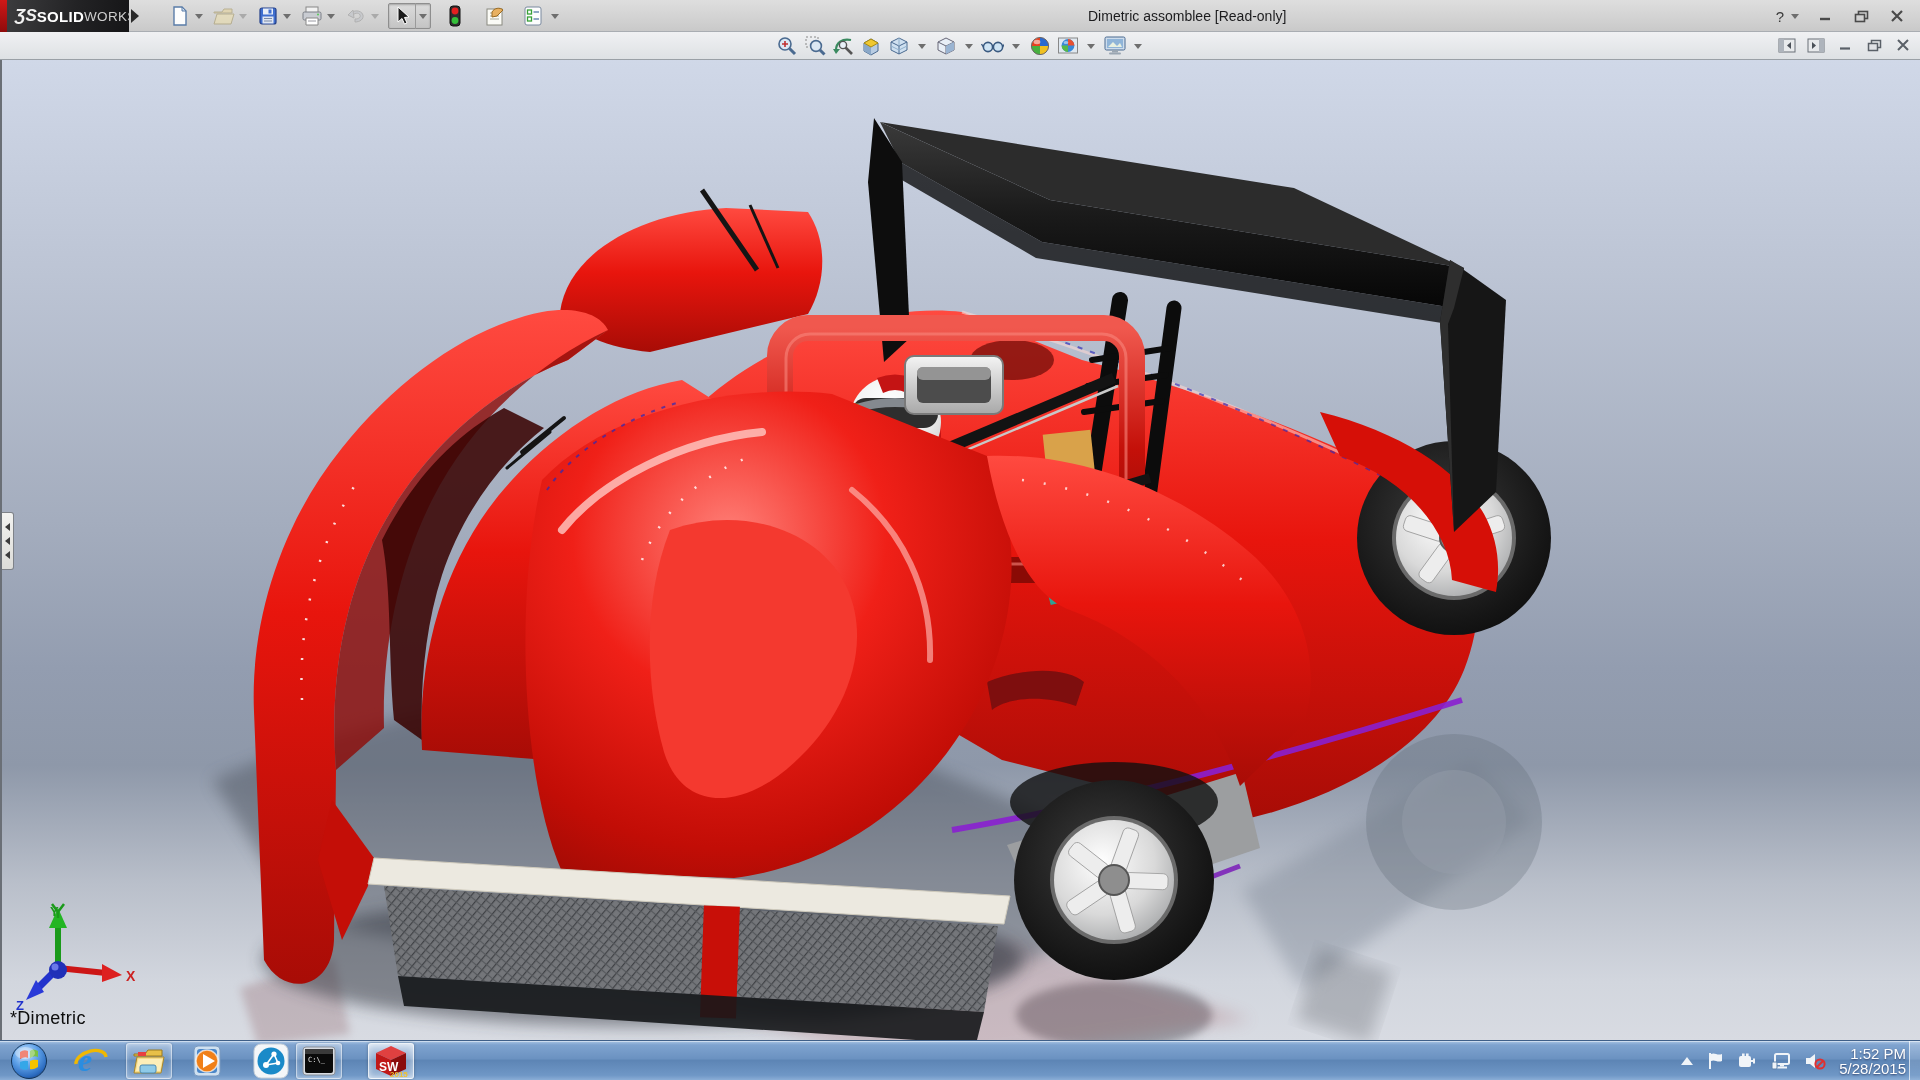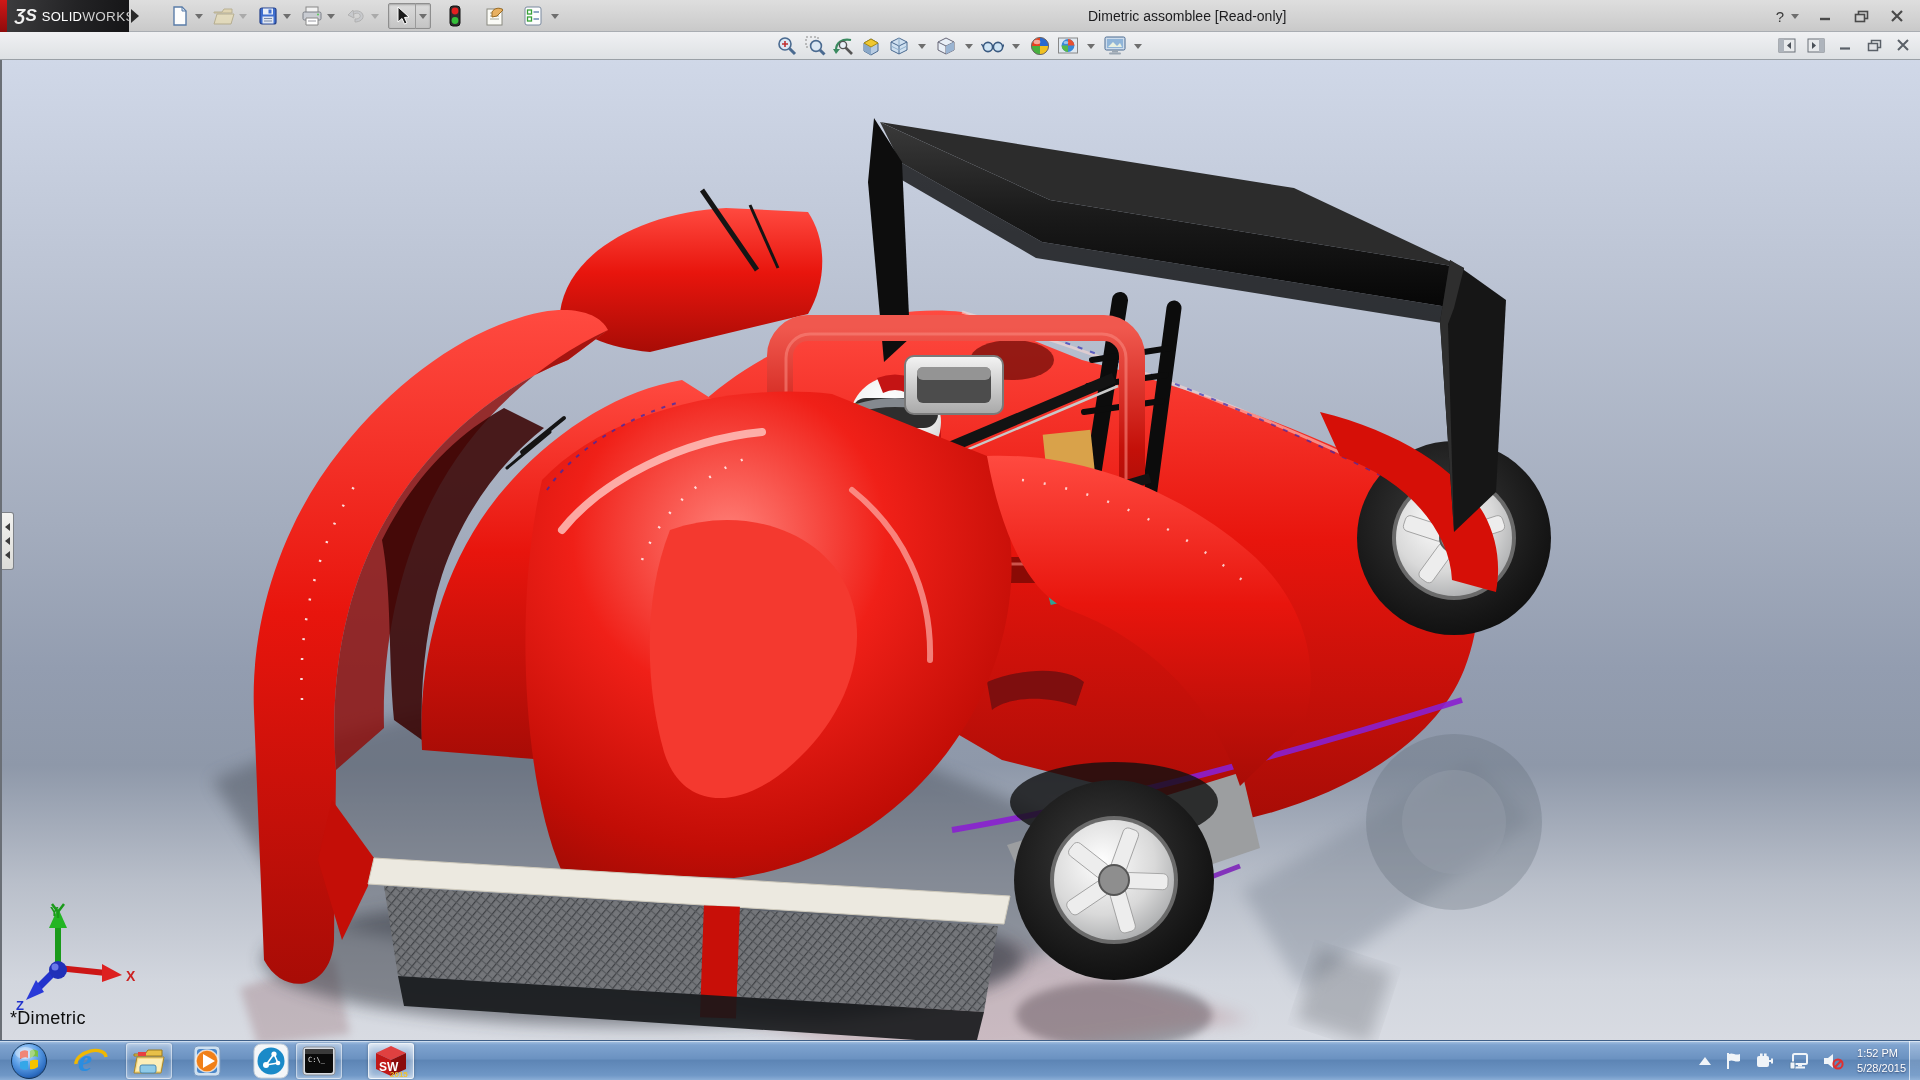--- a/index.html
+++ b/index.html
@@ -6,22 +6,22 @@
   html,body { width:1920px; height:1080px; overflow:hidden; background:#000; }
   #app { position:relative; width:1920px; height:1080px; font-family:"Liberation Sans", sans-serif; }
 
   
   #titlebar { position:absolute; left:0; top:0; width:1920px; height:32px;
     background:linear-gradient(#dedede,#d2d2d2 60%,#c9c9c9); border-bottom:1px solid #a9adb2; }
   #red-strip { position:absolute; left:0; top:0; width:7px; height:32px; background:linear-gradient(#d01818,#8e0b0b); }
   #sw-logo { position:absolute; left:7px; top:0; width:122px; height:32px;
     background:linear-gradient(100deg,#3c3c3e,#232325 55%,#151517); color:#fff;
     display:flex; align-items:center; padding-left:8px; }
-  #sw-logo .mark { font-size:17px; font-weight:bold; font-style:italic; margin-right:5px; color:#f2f2f2; }
-  #sw-logo .solid { font-size:13px; font-weight:normal; letter-spacing:.3px; }
+  #sw-logo .mark { font-size:17px; font-weight:bold; font-style:italic; color:#f2f2f2; }
+  #sw-logo .solid { font-size:15px; font-weight:bold; letter-spacing:.3px; }
   #sw-logo .works { font-size:13.5px; font-weight:normal; color:#cfcfcf; letter-spacing:.3px; }
   #logo-expand { position:absolute; left:131px; top:9px; width:0; height:0;
     border-top:7px solid transparent; border-bottom:7px solid transparent; border-left:8px solid #2a2a2a; }
 
   .tb-icons { position:absolute; top:0; height:32px; display:flex; align-items:center; }
   #main-tools { left:168px; gap:6px; }
   .tool { width:24px; height:24px; display:flex; align-items:center; justify-content:center; }
   .dd { width:0; height:0; border-left:4px solid transparent; border-right:4px solid transparent; border-top:5px solid #6e6e6e; margin:0 3px; }
   .dd.dis { border-top-color:#aaa; }
   .tool-group { display:flex; align-items:center; }
@@ -58,21 +58,21 @@
   #taskbar { position:absolute; left:0; top:1040px; width:1920px; height:40px;
     background:linear-gradient(#a9c4e4 0%,#7fa3cf 10%,#6b92c1 45%,#5d85b5 50%,#6f97c6 88%,#8aadd6 100%);
     border-top:1px solid #3f5f88; box-shadow:inset 0 1px 0 rgba(255,255,255,.45); display:flex; align-items:center; }
   .app-slot { position:absolute; top:2px; width:46px; height:36px; display:flex; align-items:center; justify-content:center; border-radius:3px; }
   .app-open { border:1px solid rgba(255,255,255,.55); background:linear-gradient(rgba(255,255,255,.32),rgba(255,255,255,.06) 50%,rgba(255,255,255,.14));
     box-shadow:inset 0 0 4px rgba(255,255,255,.35), 0 0 2px rgba(0,0,0,.25); }
   .app-active { background:linear-gradient(rgba(255,255,255,.6),rgba(255,255,255,.22) 50%,rgba(255,255,255,.34));
     border:1px solid rgba(255,255,255,.75); box-shadow:inset 0 0 6px rgba(255,255,255,.6), 0 0 3px rgba(0,0,0,.3); }
   #tray { position:absolute; right:14px; top:0; height:40px; display:flex; align-items:center; gap:13px; }
   .tray-ic { display:flex; align-items:center; justify-content:center; }
-  #clock { text-align:left; color:#fff; font-size:11px; line-height:15px; text-shadow:0 1px 2px rgba(0,0,40,.55); }
+  #clock { text-align:right; color:#fff; font-size:15px; line-height:15px; text-shadow:0 1px 2px rgba(0,0,40,.55); }
   #show-desktop { position:absolute; right:0; top:0; width:11px; height:40px;
     border-left:1px solid rgba(255,255,255,.65); background:linear-gradient(rgba(255,255,255,.22),rgba(255,255,255,.05)); }
 </style>
 </head>
 <body>
 
 <div id="app">
 
   <div id="titlebar">
     <div id="red-strip"></div>

